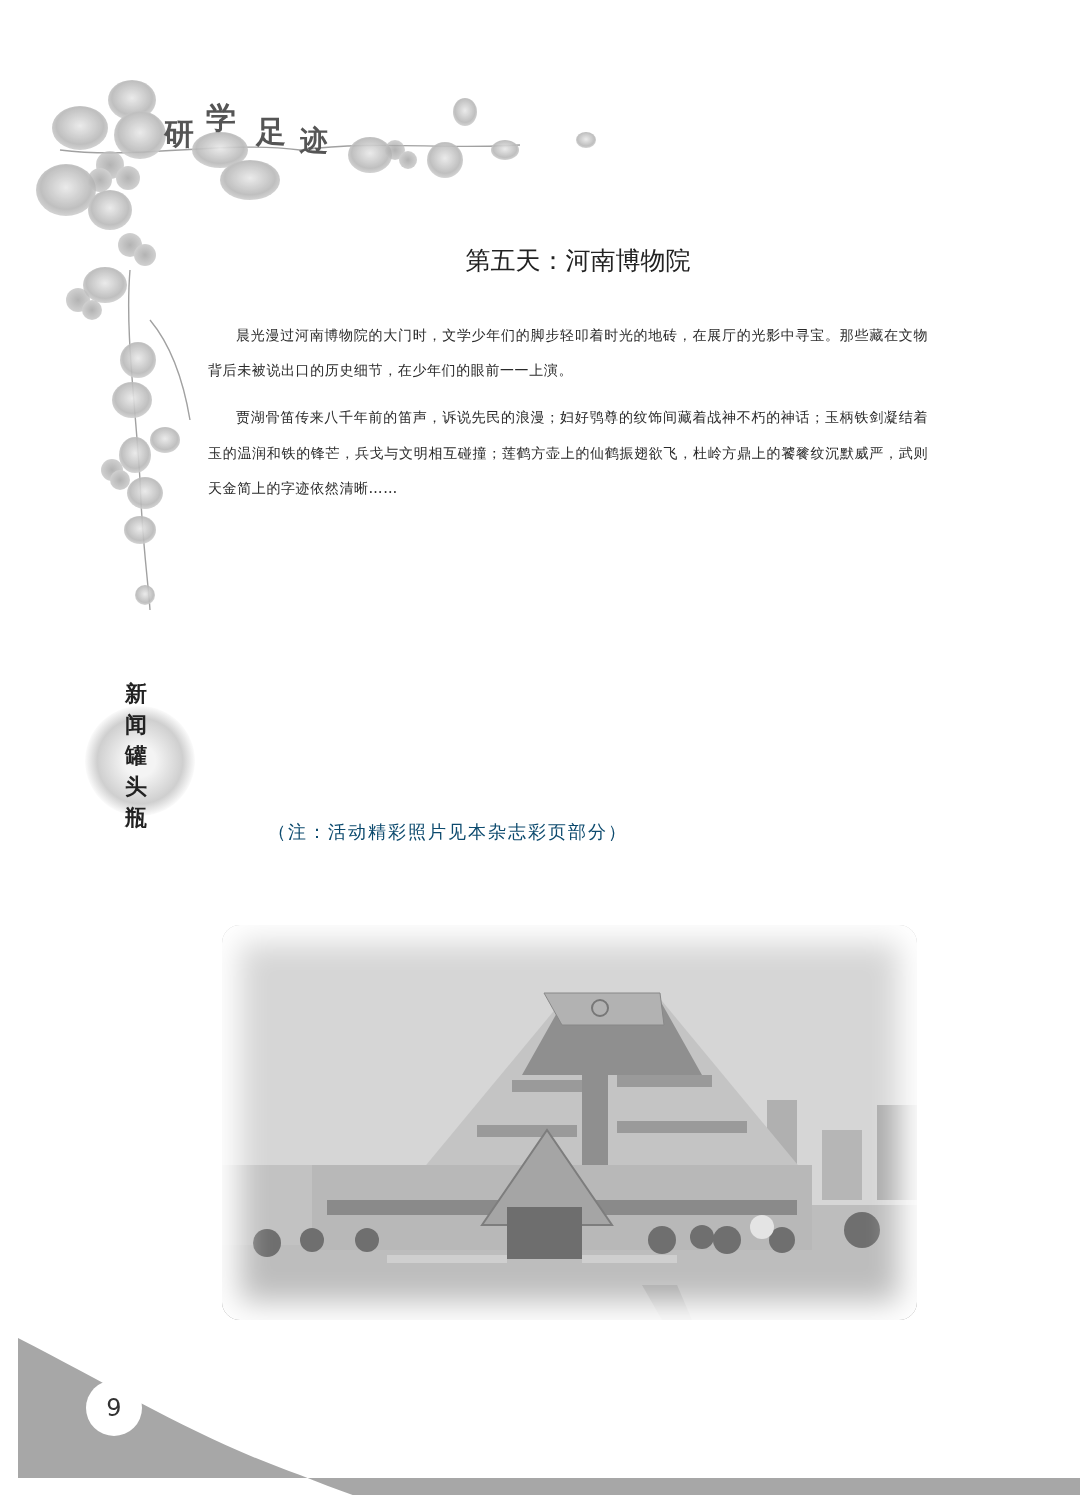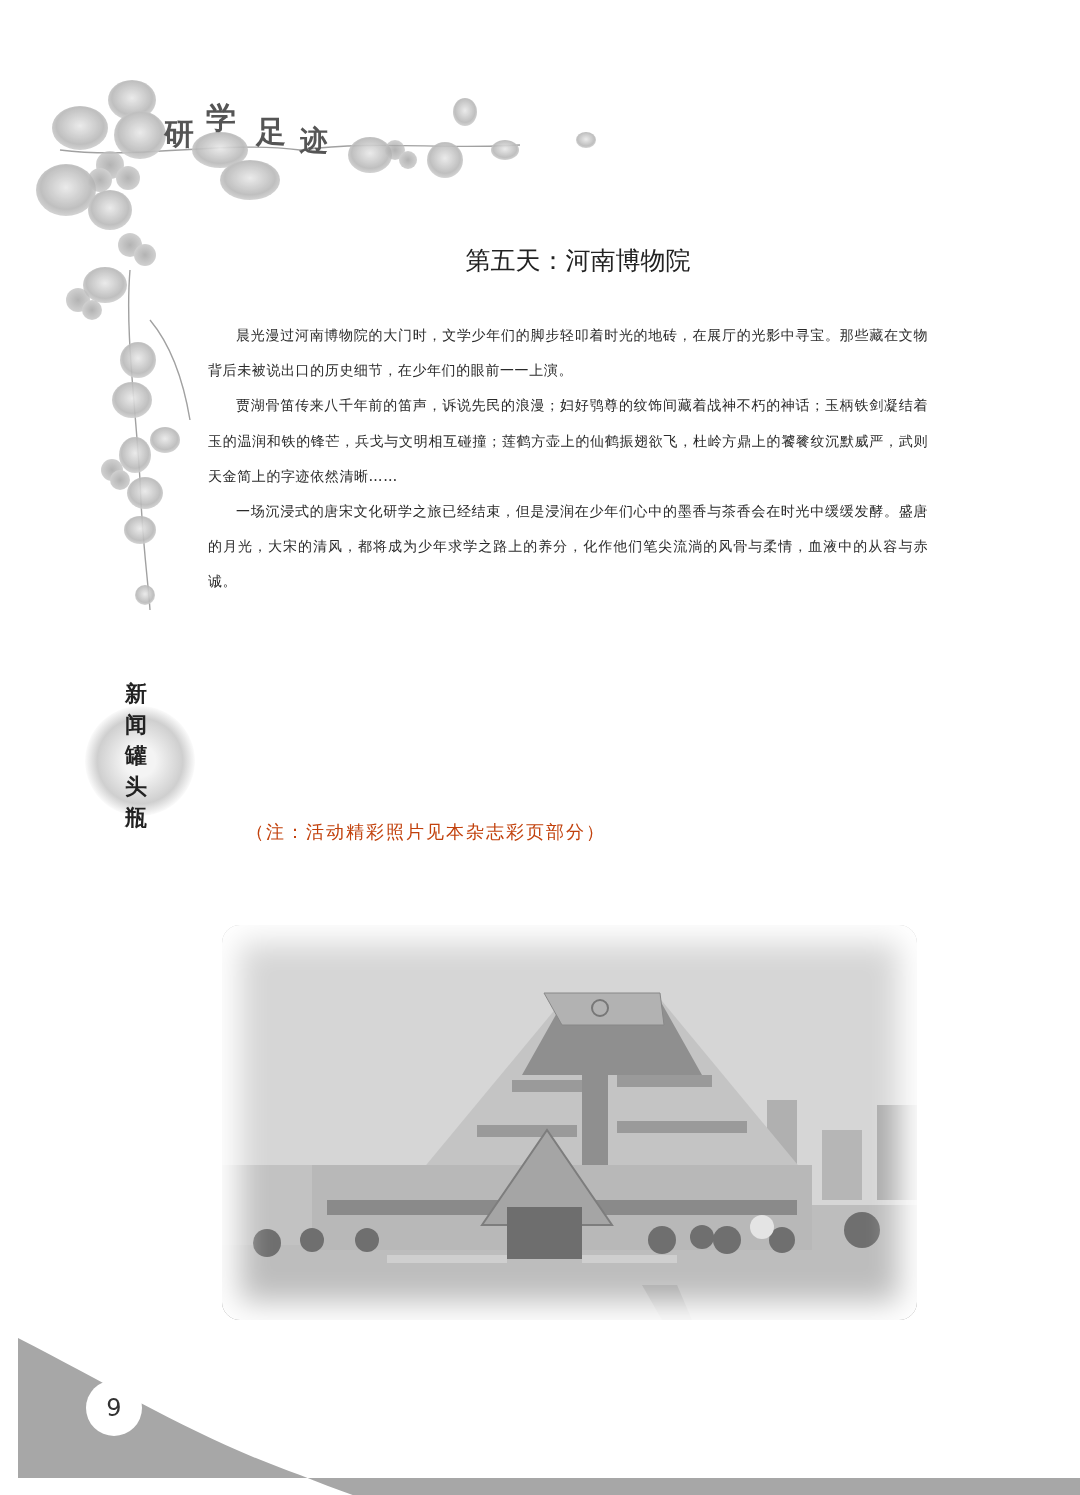--- a/index.html
+++ b/index.html
@@ -9,22 +9,22 @@
   .section-title { position:absolute; left:162px; top:98px; width:190px; height:70px; }
   .section-title span { position:absolute; font-family:"DejaVu Sans", sans-serif; font-weight:bold; color:#555; font-size:30px; }
   .st1 { left:2px; top:16px; }
   .st2 { left:44px; top:0px; }
   .st3 { left:94px; top:14px; }
   .st4 { left:138px; top:24px; font-size:28px !important; }
   .article-title { position:absolute; left:0; width:1080px; top:244px; text-align:center;
       font-family:"DejaVu Sans", sans-serif; font-size:25px; color:#222; padding-left:76px; box-sizing:border-box;}
   .body-text { position:absolute; left:208px; top:318px; width:720px; font-size:14px; line-height:35.2px; text-align:justify; letter-spacing:0.6px; }
   .body-text p { margin:0; text-indent:2em; }
-  .body-text p + p { margin-top:0px; }
-  .note { position:absolute; left:246px; top:820px; font-size:18px; letter-spacing:2px; color:#c2410c; }
+  .body-text p + p { margin-top:12px; }
+  .note { position:absolute; left:268px; top:820px; font-size:18px; letter-spacing:2px; color:#0c4a6e; }
   .side-label { position:absolute; left:105px; top:678px; width:80px; height:160px; }
   .side-bg { position:absolute; left:-20px; top:28px; width:110px; height:110px; border-radius:50%;
       background:radial-gradient(circle, #f4f4f4 20%, #cfcfcf 55%, rgba(255,255,255,0) 72%); }
   .side-chars { position:absolute; left:14px; top:0; width:34px; text-align:center; font-family:"DejaVu Sans", sans-serif;
       font-size:22px; line-height:31px; color:#222; font-weight:bold; }
   .side-chars span { display:block; }
   .photo { position:absolute; left:222px; top:925px; width:695px; height:395px; border-radius:18px; overflow:hidden;
       box-shadow:0 0 18px 10px #fff inset; }
   .photo svg { display:block; }
   .photo-fade { position:absolute; inset:0; box-shadow: inset 0 0 30px 18px #ffffff; border-radius:18px; pointer-events:none; }
@@ -94,21 +94,20 @@
   <span class="st2">学</span>
   <span class="st3">足</span>
   <span class="st4">迹</span>
 </div>
 
 <div class="article-title">第五天：河南博物院</div>
 
 <div class="body-text">
   <p>晨光漫过河南博物院的大门时，文学少年们的脚步轻叩着时光的地砖，在展厅的光影中寻宝。那些藏在文物背后未被说出口的历史细节，在少年们的眼前一一上演。</p>
   <p>贾湖骨笛传来八千年前的笛声，诉说先民的浪漫；妇好鸮尊的纹饰间藏着战神不朽的神话；玉柄铁剑凝结着玉的温润和铁的锋芒，兵戈与文明相互碰撞；莲鹤方壶上的仙鹤振翅欲飞，杜岭方鼎上的饕餮纹沉默威严，武则天金简上的字迹依然清晰……</p>
-  <p>一场沉浸式的唐宋文化研学之旅已经结束，但是浸润在少年们心中的墨香与茶香会在时光中缓缓发酵。盛唐的月光，大宋的清风，都将成为少年求学之路上的养分，化作他们笔尖流淌的风骨与柔情，血液中的从容与赤诚。</p>
 </div>
 
 <div class="note">（注：活动精彩照片见本杂志彩页部分）</div>
 
 <div class="side-label">
   <div class="side-bg"></div>
   <div class="side-chars">
     <span>新</span>
     <span>闻</span>
     <span>罐</span>

